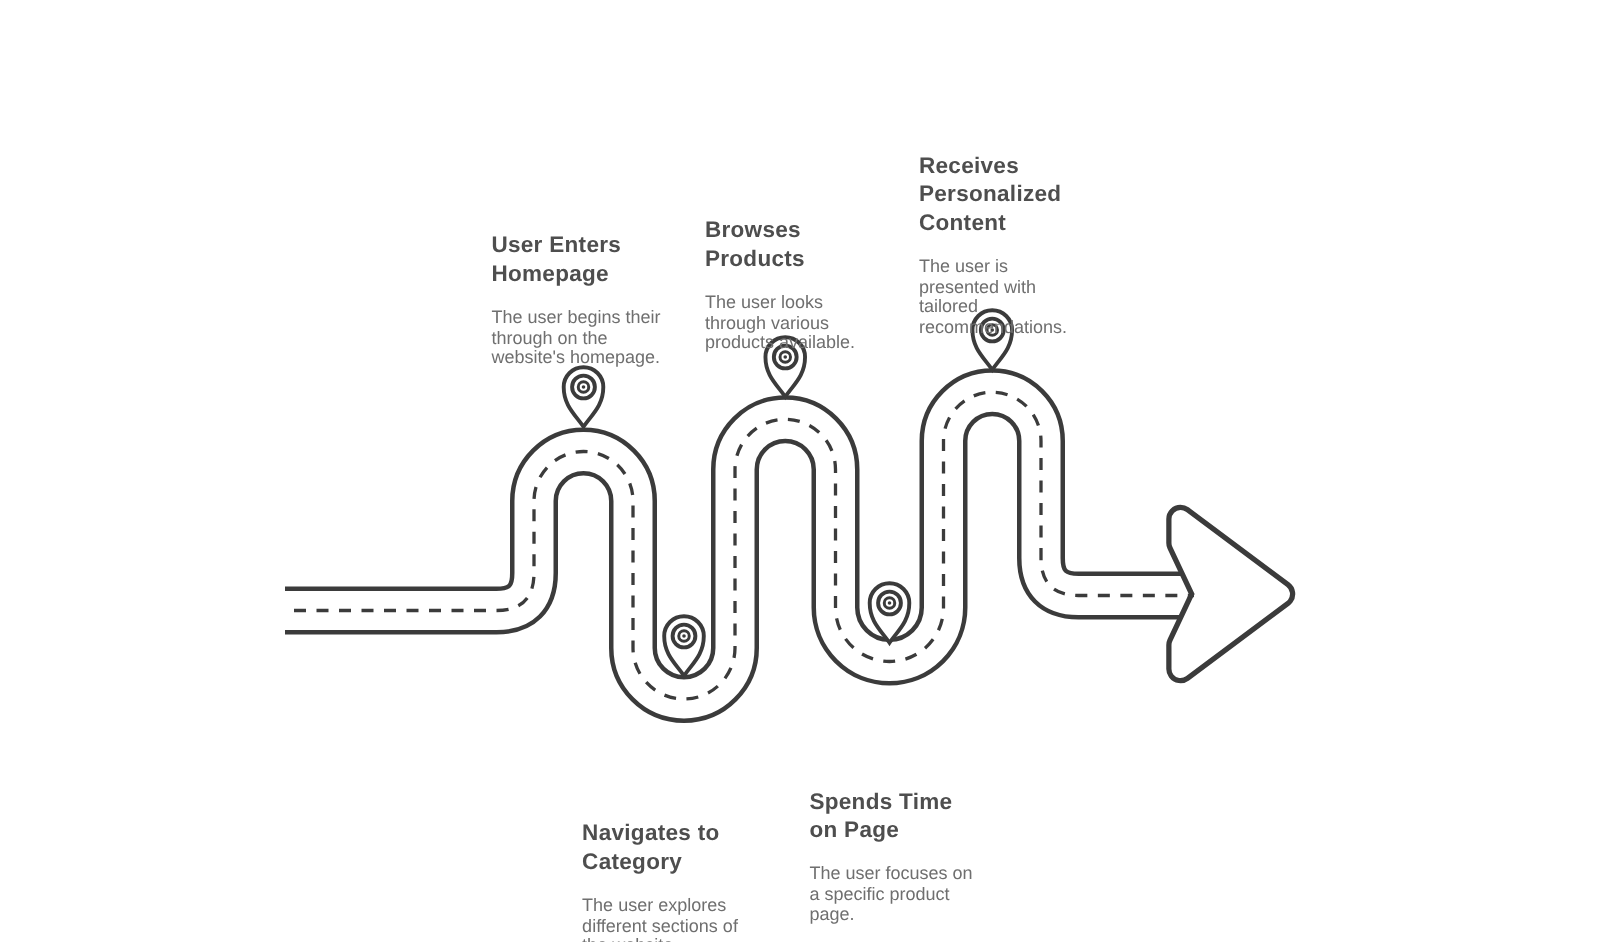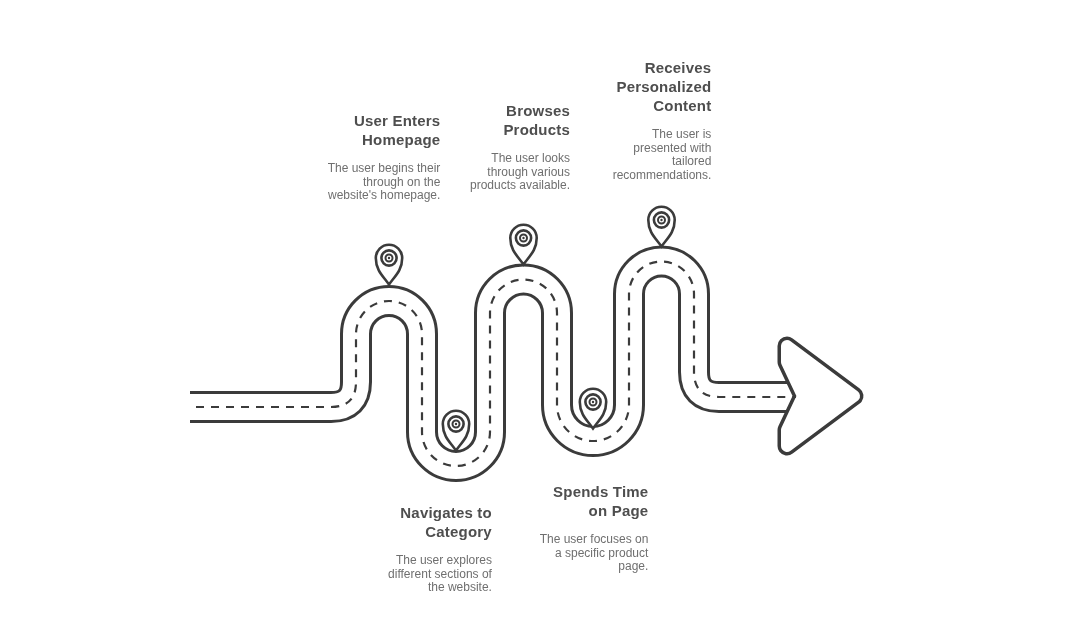--- a/index.html
+++ b/index.html
@@ -7,21 +7,22 @@
     position:relative;
     width:1080px;height:628px;
     background:#ffffff;
     font-family:"Liberation Sans", sans-serif;
     overflow:hidden;
   }
   #journey-svg{position:absolute;left:0;top:0;}
   .stage{
     position:absolute;
     transform:translateX(-50%);
-    text-align:right;
+    text-align:left;
+    margin-top:43px;
   }
   .stage-title{
     font-size:15px;
     line-height:19px;
     font-weight:700;
     color:#4e4e4e;
     white-space:pre-line;
     letter-spacing:.2px;
   }
   .stage-desc{

